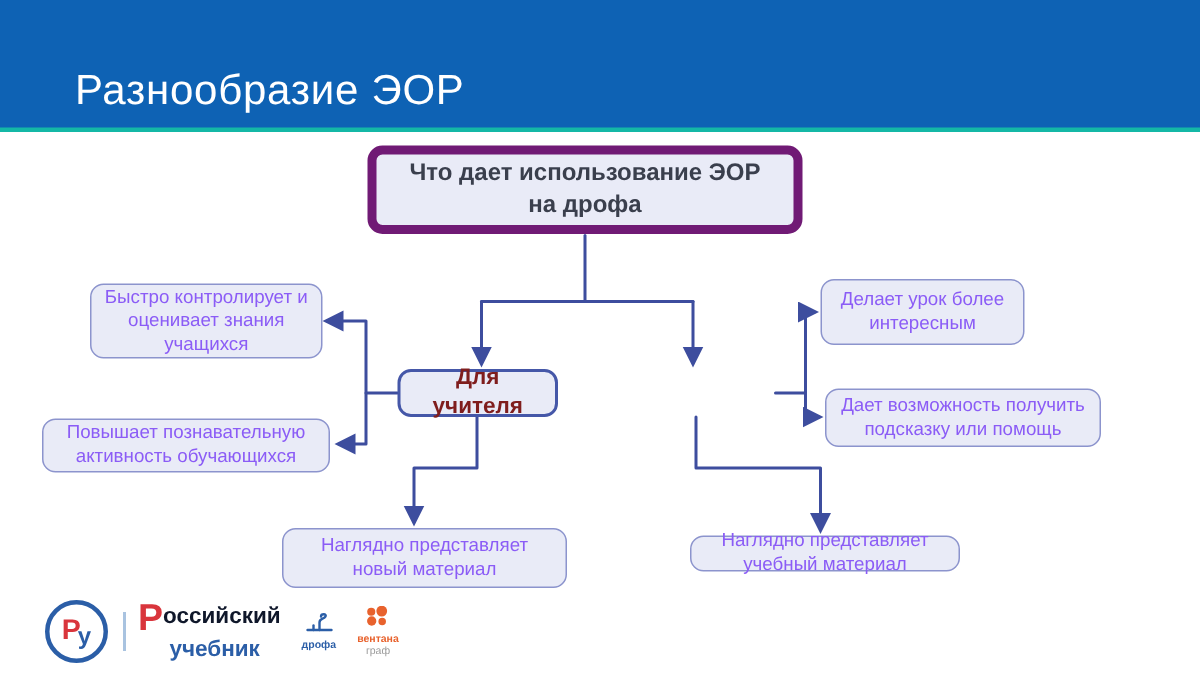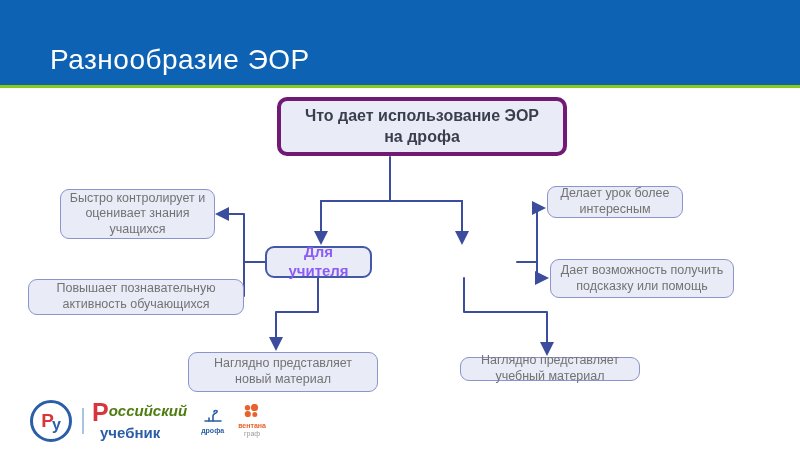--- a/index.html
+++ b/index.html
@@ -2,56 +2,56 @@
 <html><head>
 <meta charset="utf-8">
 <style>
   * { margin:0; padding:0; box-sizing:border-box; }
   html,body { width:800px; height:450px; }
   body { font-family:"Liberation Sans","DejaVu Sans",sans-serif; background:#ffffff; }
   .slide { position:relative; width:800px; height:450px; background:#ffffff; overflow:hidden; }
 
   
   .header { position:absolute; top:0; left:0; width:800px; height:88px;
-            background:#0e62b4; border-bottom:3px solid #84cc16; }
+            background:#0e62b4; border-bottom:3px solid #14b8a6; }
   .header-title { position:absolute; left:50px; top:44px; color:#ffffff;
                   font-size:28px; font-weight:400; letter-spacing:0.5px; }
 
   
   .connectors { position:absolute; top:0; left:0; width:800px; height:450px; pointer-events:none; }
 
   
   .node { position:absolute; background:#e9ebf7; border:1.5px solid #8c94cd; border-radius:9px;
           display:flex; align-items:center; justify-content:center; text-align:center;
-          color:#737373; font-size:12.5px; line-height:1.25; padding:3px 7px; }
+          color:#8b5cf6; font-size:12.5px; line-height:1.25; padding:3px 7px; }
   .node-root { left:245px; top:97px; width:290px; height:59px;
-               border:4px solid #701a75; border-radius:10px;
-               font-size:16px; font-weight:bold; color:#3a3f4d; flex-direction:column; line-height:1.3;margin-left:32px; }
-  .node-branch { font-size:15px; font-weight:bold; color:#8b5cf6; border:2px solid #4557a8; }
+               border:6px solid #701a75; border-radius:10px;
+               font-size:16px; font-weight:bold; color:#3a3f4d; flex-direction:column; line-height:1.3; }
+  .node-branch { font-size:15px; font-weight:bold; color:#7f1d1d; border:2px solid #4557a8; }
   .node-teacher { left:265px; top:246px; width:107px; height:32px; }
   .node-student { left:410px; top:246px; width:107px; height:32px; }
   .node-b1 { left:60px;  top:189px; width:155px; height:50px; }
-  .node-b2 { left:28px;  top:279px; width:216px; height:36px; }
-  .node-b3 { left:547px; top:186px; width:136px; height:32px; }
+  .node-b2 { left:28px;  top:279px; width:192px; height:36px; }
+  .node-b3 { left:547px; top:186px; width:136px; height:44px; }
   .node-b4 { left:550px; top:259px; width:184px; height:39px; }
   .node-b5 { left:188px; top:352px; width:190px; height:40px; }
   .node-b6 { left:460px; top:357px; width:180px; height:24px; }
 
   
   .footer { position:absolute; left:30px; top:400px; display:flex; align-items:center; }
   .logo-circle { width:42px; height:42px; border:3px solid #2b5ea7; border-radius:50%;
                  display:flex; align-items:center; justify-content:center; font-weight:bold; }
   .logo-circle .mono-r { color:#d9353c; font-size:19px; }
   .logo-circle .mono-u { color:#2b5ea7; font-size:16px; margin-left:-2px; margin-top:7px; }
   .logo-sep { width:2px; height:26px; background:#a9c3e0; margin:0 8px 0 10px; }
   .brand { line-height:1.0; }
   .brand-line1 { display:flex; align-items:flex-start; }
   .brand-initial { color:#d9353c; font-size:25px; font-weight:bold; line-height:0.85; }
-  .brand-rest { color:#4d7c0f; font-size:15px; font-weight:bold; margin-top:1px;font-style:italic; }
-  .brand-line2 { color:#2b5ea7; font-size:15px; font-weight:bold; margin-left:8px; margin-top:1px; }
+  .brand-rest { color:#0f172a; font-size:15px; font-weight:bold; margin-top:1px; }
+  .brand-line2 { color:#2b5ea7; font-size:15px; font-weight:bold; margin-left:21px; margin-top:1px; }
   .partner { margin-left:14px; text-align:center; }
   .partner-name { font-size:7px; font-weight:bold; color:#2b5ea7; line-height:1.1; }
   .partner-name.orange { color:#e8622d; }
   .partner-sub { font-size:7px; color:#9a9a9a; line-height:1.1; }
 </style>
 </head>
 <body>
 
 <div class="slide">
 

